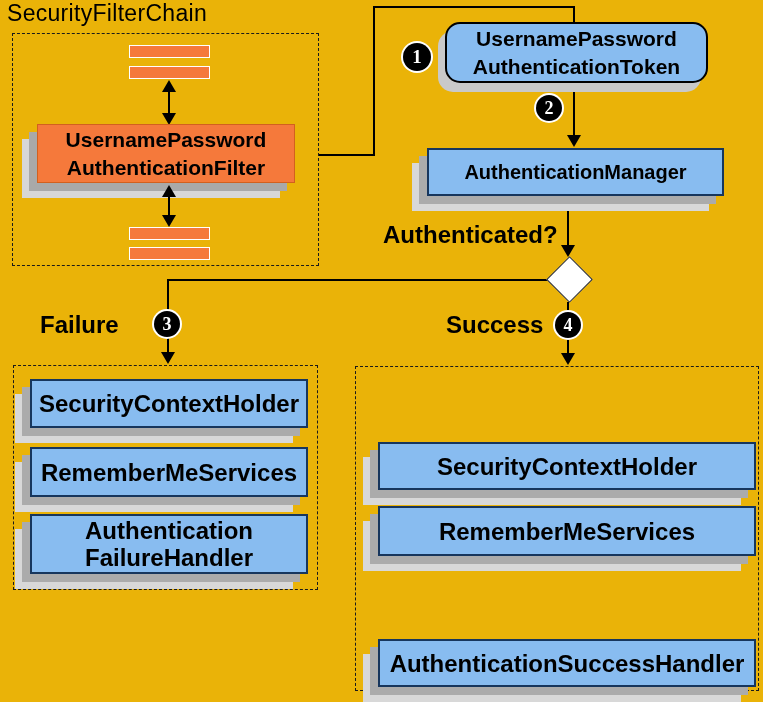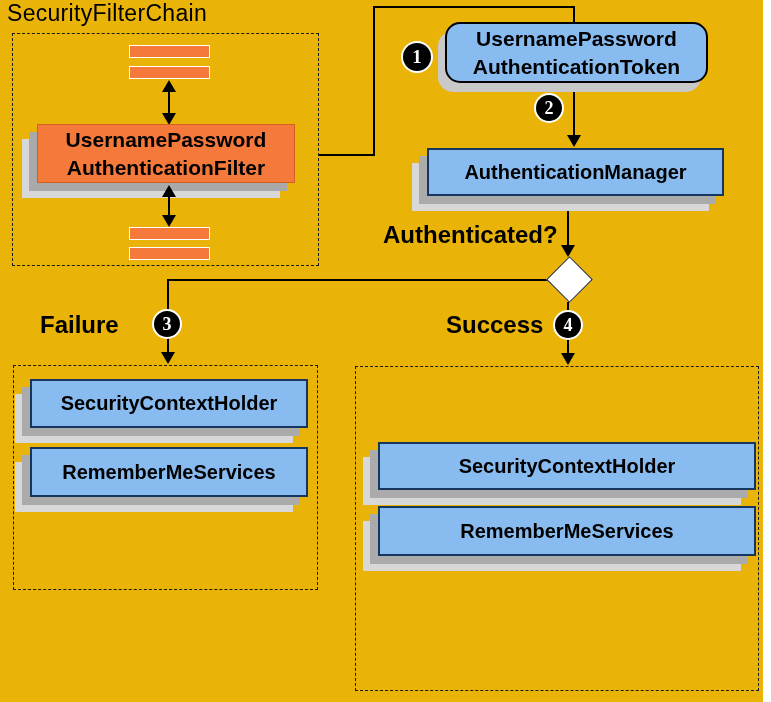--- a/index.html
+++ b/index.html
@@ -31,21 +31,21 @@
     box-shadow:-8px 8px 0 #a9a9a9, -15px 15px 0 #d7d7d7;
     display:flex; align-items:center; justify-content:center; text-align:center;
     font-size:21px; font-weight:700; line-height:28px; white-space:pre-line;
   }
 
   
   .blue-box {
     background:#88BCF0; border:2px solid #17365D;
     box-shadow:-8px 8px 0 #ababab, -15px 15px 0 #d8d8d8;
     display:flex; align-items:center; justify-content:center; text-align:center;
-    font-size:20px; font-weight:700; line-height:27px; white-space:pre-line;
+    font-size:24px; font-weight:700; line-height:27px; white-space:pre-line;
   }
   #token-box {
     left:445px; top:22px; width:263px; height:61px;
     background:#88BCF0; border:2px solid #000;
     border-radius:15px; box-shadow:-7px 9px 0 #c9c9c9;
     display:flex; align-items:center; justify-content:center; text-align:center;
     font-size:21px; font-weight:700; line-height:28px; white-space:pre-line;
   }
   #manager-box { left:427px; top:148px; width:297px; height:48px; font-size:20px; }
 
@@ -157,20 +157,23 @@
   <div class="abs flow-label" id="success-label">Success</div>
 
   <div id="badge-1" class="abs step-badge">1</div>
   <div id="badge-2" class="abs step-badge">2</div>
   <div id="badge-3" class="abs step-badge">3</div>
   <div id="badge-4" class="abs step-badge">4</div>
 
   <div id="failure-panel" class="abs dashed-panel">
     <div id="f-box-0" class="abs blue-box f-box">SecurityContextHolder</div>
     <div id="f-box-1" class="abs blue-box f-box">RememberMeServices</div>
+    <div id="f-box-2" class="abs blue-box f-box">Authentication
+FailureHandler</div>
   </div>
 
   <div id="success-panel" class="abs dashed-panel">
     <div id="s-box-1" class="abs blue-box s-box">SecurityContextHolder</div>
     <div id="s-box-2" class="abs blue-box s-box">RememberMeServices</div>
+    <div id="s-box-4" class="abs blue-box s-box">AuthenticationSuccessHandler</div>
   </div>
 
 </div>
 
 </body></html>

